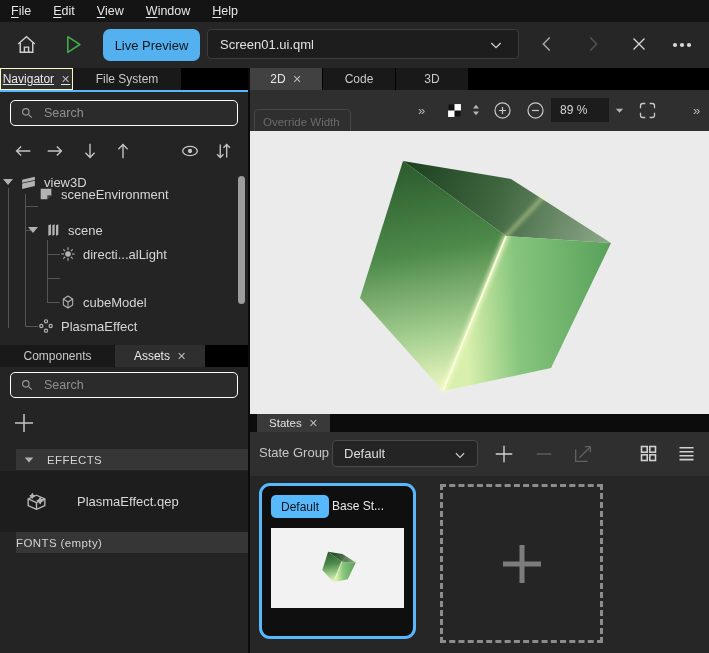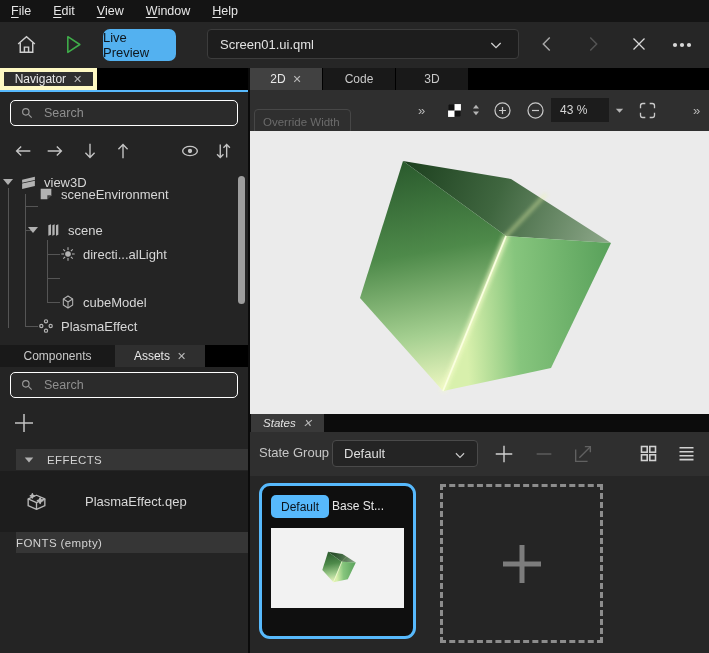--- a/index.html
+++ b/index.html
@@ -11,39 +11,39 @@
   u{text-underline-offset:2px;text-decoration-thickness:1px;}
 
   
   #menubar{left:0;top:0;width:709px;height:22px;background:#141414;
            display:flex;align-items:center;gap:0;color:#e6e6e6;font-size:12.5px;}
   .menu-item{padding:0 11px;height:22px;display:flex;align-items:center;cursor:default;}
 
   
   #toolbar{left:0;top:22px;width:709px;height:46px;background:#262626;}
   .tb-icon{color:#cfcfcf;}
-  #live-preview{left:103px;top:7px;width:73px;height:32px;background:#53b1f0;
+  #live-preview{left:103px;top:7px;width:97px;height:32px;background:#53b1f0;
                 border-radius:7px;color:#0e161d;font-size:13px;display:flex;
                 align-items:center;justify-content:center;cursor:pointer;}
   #file-selector{left:207px;top:7px;width:312px;height:30px;background:#1d1d1d;
                  border:1px solid #3c3c3c;border-radius:4px;color:#e2e2e2;
                  font-size:13px;display:flex;align-items:center;padding-left:12px;box-sizing:border-box;}
   #file-selector .chev{position:absolute;right:14px;top:7px;}
 
   
   .tabbar{background:#000;display:flex;}
   .dtab{height:22px;display:flex;align-items:center;justify-content:center;gap:7px;
         font-size:12px;color:#c9c9c9;background:#191919;box-sizing:border-box;}
   .dtab.sel{background:#2f2f2f;color:#e9e9e9;}
   .xglyph{font-size:11px;color:#b9b9b9;line-height:1;}
 
   
   #left-panel{left:0;top:68px;width:248px;height:585px;background:#242424;}
   #nav-tabbar{left:0;top:0;width:248px;height:22px;}
-  #tab-navigator{width:97px;border:4px solid #fef9c3;}
+  #tab-navigator{width:73px;border:1px solid #fef9c3;text-decoration:underline;}
   #tab-filesystem{width:108px;}
   #nav-accent{left:0;top:22px;width:248px;height:2px;background:#57b9fc;}
   .searchbox{background:#2b2b2b;border:1px solid #ffffff;border-radius:5px;
              display:flex;align-items:center;gap:8px;padding:0 9px;box-sizing:border-box;}
   .searchbox input{background:transparent;border:none;outline:none;color:#cfcfcf;
                    font-size:12.5px;width:170px;font-family:"Liberation Sans",sans-serif;}
   .searchbox input::placeholder{color:#8f8f8f;}
   #nav-actions{left:0;top:68px;width:248px;height:30px;color:#c4c4c4;}
   #nav-actions .ai{position:absolute;top:4px;}
 
@@ -57,42 +57,42 @@
   #tree-scrollbar{left:238px;top:6px;width:7px;height:128px;background:#9d9d9d;border-radius:4px;}
 
   
   #assets-tabbar{left:0;top:277px;width:248px;height:22px;}
   #tab-components{width:115px;}
   #tab-assets{width:90px;}
   .section-header{left:16px;width:248px;height:21px;background:#363636;color:#d2d2d2;
                   font-size:11.5px;display:flex;align-items:center;letter-spacing:.4px;}
   #effects-body{left:0;top:403px;width:248px;height:61px;background:#1d1d1d;display:flex;
                 align-items:center;}
-  #effects-item{display:flex;align-items:center;gap:36px;padding-left:24px;color:#d8d8d8;font-size:13px;}
+  #effects-item{display:flex;align-items:center;gap:28px;padding-left:24px;color:#d8d8d8;font-size:13px;}
 
   
   #v-divider{left:248px;top:68px;width:2px;height:585px;background:#0b0b0b;}
 
   
   #main-tabbar{left:250px;top:68px;width:459px;height:22px;}
   .mtab{width:72px;}
   #main-toolbar{left:250px;top:90px;width:459px;height:41px;background:#2f2f2f;color:#b9b9b9;}
   #override-width{left:4px;top:19px;width:97px;height:25px;background:transparent;
                   border:1px solid #474747;border-radius:4px;color:#cfcfcf;font-size:11.5px;
                   padding:0 8px;box-sizing:border-box;font-family:"Liberation Sans",sans-serif;outline:none;}
   #override-width::placeholder{color:#6b6b6b;}
   .chev2{font-size:13px;color:#b9b9b9;letter-spacing:-2px;}
   #zoom-value{left:301px;top:8px;width:58px;height:24px;background:#1c1c1c;color:#d6d6d6;
               font-size:12px;display:flex;align-items:center;padding-left:9px;box-sizing:border-box;}
   #canvas{left:250px;top:131px;width:459px;height:283px;background:#ebebeb;}
 
   
   #states-tabbar{left:250px;top:414px;width:459px;height:18px;background:#0c0c0c;display:flex;}
-  #tab-states{margin-left:1px;width:73px;height:18px;background:#393939;color:#e2e2e2;
-              font-size:11.5px;display:flex;align-items:center;justify-content:center;gap:7px;font-style:italic;}
+  #tab-states{margin-left:7px;width:73px;height:18px;background:#393939;color:#e2e2e2;
+              font-size:11.5px;display:flex;align-items:center;justify-content:center;gap:7px;}
   #states-toolbar{left:250px;top:432px;width:459px;height:44px;background:#2f2f2f;color:#c9c9c9;}
   #state-group-label{position:absolute;left:9px;top:13px;font-size:13px;color:#c6c6c6;}
   #state-group-select{position:absolute;left:82px;top:8px;width:146px;height:27px;background:#242424;
               border:1px solid #4a4a4a;border-radius:4px;color:#dedede;font-size:13px;
               display:flex;align-items:center;padding-left:11px;box-sizing:border-box;}
   #state-group-select .chev{position:absolute;right:10px;top:7px;}
   #states-body{left:250px;top:476px;width:459px;height:177px;background:#262626;}
   #state-card{position:absolute;left:9px;top:7px;width:157px;height:156px;background:#0f0f0f;
               border:3px solid #57b9fc;border-radius:11px;box-sizing:border-box;}
   #state-pill{position:absolute;left:9px;top:9px;height:23px;padding:0 10px;background:#57b9fc;
@@ -161,20 +161,23 @@
         </svg>
     </span>
   </div>
 
   <div id="left-panel" class="abs">
     <div id="nav-tabbar" class="abs tabbar">
       <div id="tab-navigator" class="dtab sel">
         <span>Navigator</span>
         <span class="xglyph">✕</span>
       </div>
+      <div id="tab-filesystem" class="dtab">
+        <span>File System</span>
+      </div>
     </div>
     <div id="nav-accent" class="abs"></div>
 
     <div class="abs searchbox" style="left:10px;top:32px;width:228px;height:26px;">
       <span style="color:#9a9a9a;">
         <svg width="14" height="14" viewBox="0 0 24 24" fill="none" stroke="currentColor" stroke-width="2">
             <circle cx="10" cy="10" r="5.5"></circle>
             <path d="M14.5 14.5 L20 20"></path>
           </svg>
       </span>
@@ -376,21 +379,21 @@
           <circle cx="12" cy="12" r="8.6"></circle>
           <path d="M12 8 V16 M8 12 H16"></path>
         </svg>
     </span>
     <span class="abs" style="left:275px;top:10px;color:#c9c9c9;">
       <svg width="21" height="21" viewBox="0 0 24 24" fill="none" stroke="currentColor" stroke-width="1.4">
           <circle cx="12" cy="12" r="8.6"></circle>
           <path d="M8 12 H16"></path>
         </svg>
     </span>
-    <div id="zoom-value" class="abs">43 %</div>
+    <div id="zoom-value" class="abs">89 %</div>
     <span class="abs" style="left:364px;top:15px;color:#b5b5b5;">
       <svg width="11" height="11" viewBox="0 0 24 24" fill="currentColor">
           <path d="M4 8 H20 L12 17 Z"></path>
         </svg>
     </span>
     <span class="abs" style="left:387px;top:10px;color:#c9c9c9;">
       <svg width="21" height="21" viewBox="0 0 24 24" fill="none" stroke="currentColor" stroke-width="1.5">
           <path d="M9.5 4 H6.5 A2.5 2.5 0 0 0 4 6.5 V9.5"></path>
           <path d="M14.5 4 H17.5 A2.5 2.5 0 0 1 20 6.5 V9.5"></path>
           <path d="M4 14.5 V17.5 A2.5 2.5 0 0 0 6.5 20 H9.5"></path>

